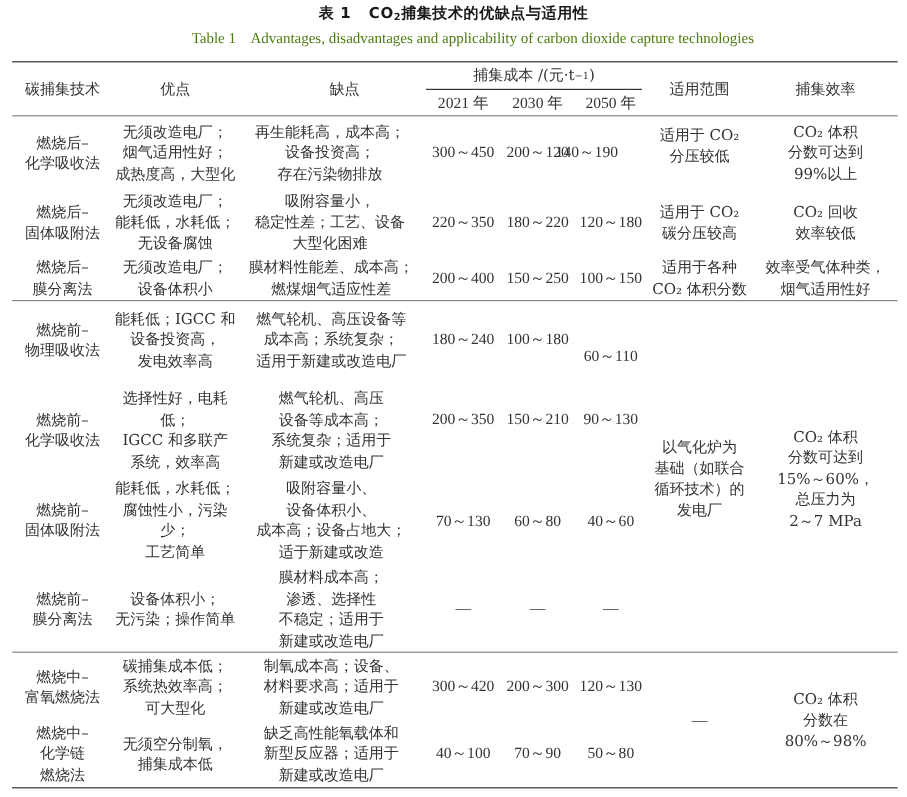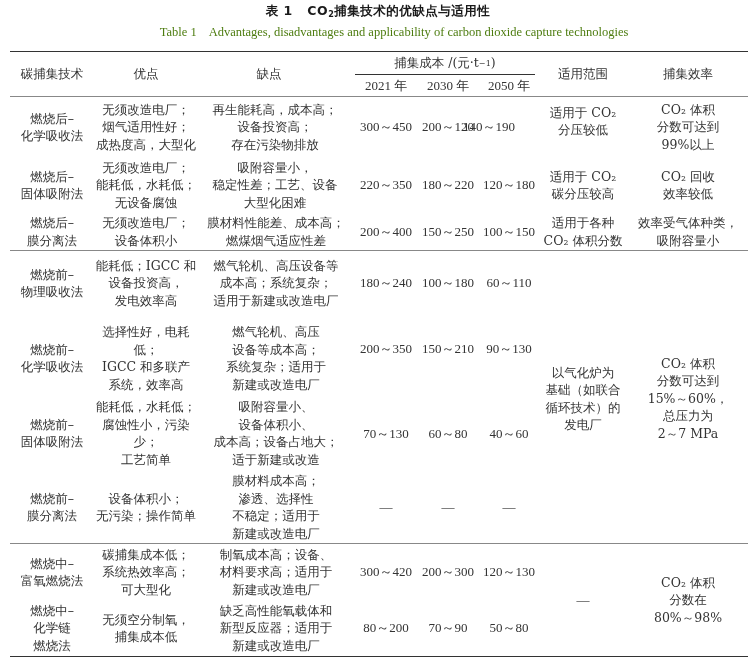--- a/index.html
+++ b/index.html
@@ -47,21 +47,21 @@
 
 <div class="rule thick" style="top:51px"></div>
 <div class="subrule"></div>
 <div class="rule thin" style="top:96px"></div>
 <div class="rule thin" style="top:250px"></div>
 <div class="rule thin" style="top:543px"></div>
 <div class="rule thick" style="top:656px"></div>
 
 <div class="cell hdr" style="left:10px;top:52px;width:84px;height:44px">碳捕集技术</div>
 <div class="cell hdr" style="left:94px;top:52px;width:104px;height:44px">优点</div>
-<div class="cell hdr" style="left:192px;top:52px;width:154px;height:44px">缺点</div>
+<div class="cell hdr" style="left:210px;top:52px;width:154px;height:44px">缺点</div>
 <div class="cell hdr" style="left:355px;top:52px;width:180px;height:22px"><span>捕集成本 /(元·t</span><sup>−1</sup><span>)</span></div>
 <div class="cell num" style="left:355px;top:75px;width:62px;height:21px">2021 年</div>
 <div class="cell num" style="left:417px;top:75px;width:62px;height:21px">2030 年</div>
 <div class="cell num" style="left:479px;top:75px;width:60px;height:21px">2050 年</div>
 <div class="cell hdr" style="left:538px;top:52px;width:90px;height:44px">适用范围</div>
 <div class="cell hdr" style="left:628px;top:52px;width:120px;height:44px">捕集效率</div>
 
 <div class="cell" style="left:10px;top:97px;width:84px;height:60px">燃烧后–
 化学吸收法</div>
 <div class="cell" style="left:94px;top:97px;width:104px;height:60px">无须改造电厂；
@@ -100,33 +100,33 @@
 <div class="cell" style="left:94px;top:213px;width:104px;height:37px">无须改造电厂；
 设备体积小</div>
 <div class="cell" style="left:198px;top:213px;width:156px;height:37px">膜材料性能差、成本高；
 燃煤烟气适应性差</div>
 <div class="cell num" style="left:355px;top:213px;width:62px;height:37px">200～400</div>
 <div class="cell num" style="left:417px;top:213px;width:62px;height:37px">150～250</div>
 <div class="cell num" style="left:479px;top:213px;width:60px;height:37px">100～150</div>
 <div class="cell" style="left:538px;top:213px;width:90px;height:37px">适用于各种
 CO₂ 体积分数</div>
 <div class="cell" style="left:626px;top:213px;width:124px;height:37px">效率受气体种类，
-吸附容量小</div>
+烟气适用性好</div>
 
 <div class="cell" style="left:10px;top:255px;width:84px;height:56px">燃烧前–
 物理吸收法</div>
 <div class="cell" style="left:94px;top:255px;width:104px;height:56px">能耗低；IGCC 和
 设备投资高，
 发电效率高</div>
 <div class="cell" style="left:198px;top:255px;width:156px;height:56px">燃气轮机、高压设备等
 成本高；系统复杂；
 适用于新建或改造电厂</div>
 <div class="cell num" style="left:355px;top:255px;width:62px;height:56px">180～240</div>
 <div class="cell num" style="left:417px;top:255px;width:62px;height:56px">100～180</div>
-<div class="cell num" style="left:479px;top:255px;width:60px;height:56px">60～110</div>
+<div class="cell num" style="left:479px;top:269px;width:60px;height:56px">60～110</div>
 
 <div class="cell" style="left:10px;top:320px;width:84px;height:76px">燃烧前–
 化学吸收法</div>
 <div class="cell" style="left:94px;top:320px;width:104px;height:76px">选择性好，电耗低；
 IGCC 和多联产
 系统，效率高</div>
 <div class="cell" style="left:198px;top:320px;width:156px;height:76px">燃气轮机、高压
 设备等成本高；
 系统复杂；适用于
 新建或改造电厂</div>
@@ -182,20 +182,20 @@
 <div class="cell num" style="left:479px;top:544px;width:60px;height:56px">120～130</div>
 
 <div class="cell" style="left:10px;top:600px;width:84px;height:56px">燃烧中–
 化学链
 燃烧法</div>
 <div class="cell" style="left:94px;top:600px;width:104px;height:56px">无须空分制氧，
 捕集成本低</div>
 <div class="cell" style="left:198px;top:600px;width:156px;height:56px">缺乏高性能氧载体和
 新型反应器；适用于
 新建或改造电厂</div>
-<div class="cell num" style="left:355px;top:600px;width:62px;height:56px">80～200</div>
+<div class="cell num" style="left:355px;top:600px;width:62px;height:56px">40～100</div>
 <div class="cell num" style="left:417px;top:600px;width:62px;height:56px">70～90</div>
 <div class="cell num" style="left:479px;top:600px;width:60px;height:56px">50～80</div>
 
 <div class="cell dash" style="left:538px;top:544px;width:90px;height:112px">—</div>
 <div class="cell" style="left:628px;top:544px;width:120px;height:112px">CO₂ 体积
 分数在
 80%～98%</div>
 
 </body></html>

